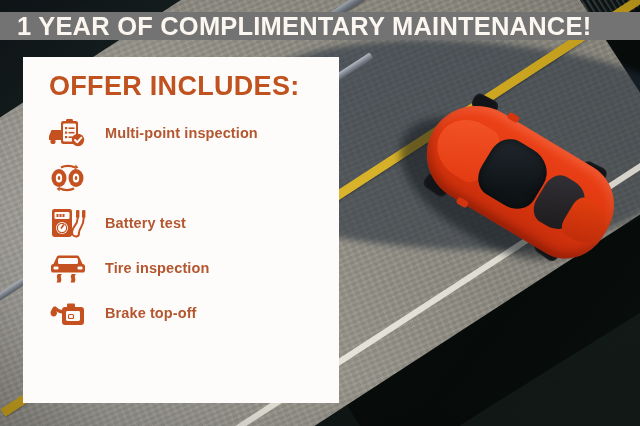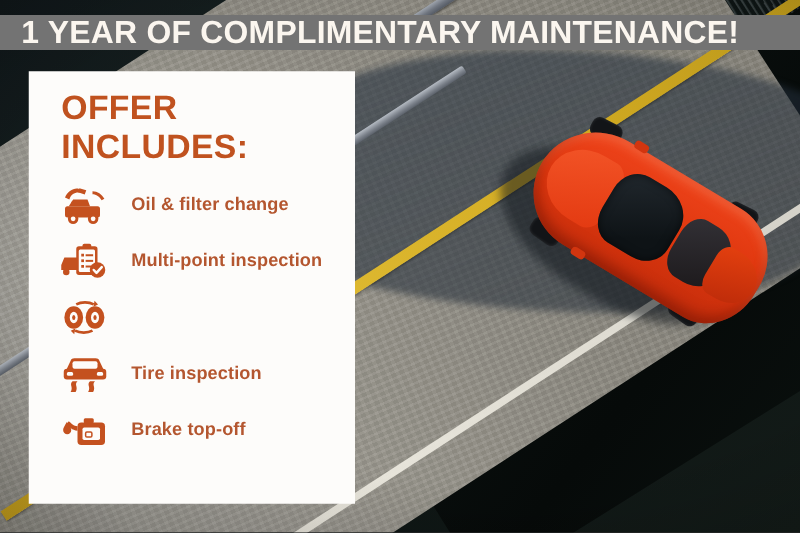--- a/index.html
+++ b/index.html
@@ -161,21 +161,21 @@
     font-size:25.5px;
     font-weight:bold;
     letter-spacing:.2px;
     padding-left:17px;
     white-space:nowrap;
     font-family:"Liberation Sans",sans-serif;
   }
 
   
   .panel{
-    position:absolute;left:23px;top:57px;width:261px;height:346px;
+    position:absolute;left:23px;top:57px;width:316px;height:346px;
     background:#fdfcfa;
   }
   .panel-title{
     color:#c0521f;
     font-size:27px;
     font-weight:bold;
     letter-spacing:.3px;
     padding:14px 0 0 26px;
     font-family:"Liberation Sans",sans-serif;
   }
@@ -249,37 +249,20 @@
 
   <div class="banner">
     <div class="banner-text">1 YEAR OF COMPLIMENTARY MAINTENANCE!</div>
   </div>
 
   <div class="panel">
     <div class="panel-title">OFFER INCLUDES:</div>
 
     <ul class="offer-list">
 
-      <li class="offer-item">
-        <span class="offer-ico">
-          <svg width="44" height="34" viewBox="0 0 44 34" fill="#c4511f">
-            <path d="M6 11 C8 6 13 3 17 4 L18 7 C14 6.5 10.5 8.5 9.5 12.5 Z"></path>
-            <path d="M17.5 3.5 l5.5 1.6 -1.2 3.4 -5.4 -1.8 z"></path>
-            <circle cx="13" cy="15.5" r="2"></circle>
-            <path d="M28 6 C32 6 35.5 8.5 37.5 12 l-2.2 1.2 C33.6 10.4 31 8.4 28 8.4 Z"></path>
-            <rect x="6" y="18" width="28" height="9" rx="2"></rect>
-            <path d="M9 18 L12.5 12.5 L24 12.5 L26 18 Z"></path>
-            <circle cx="12.5" cy="28" r="4.2"></circle>
-            <circle cx="12.5" cy="28" r="1.9" fill="#fdfcfa"></circle>
-            <circle cx="28.5" cy="28" r="4.2"></circle>
-            <circle cx="28.5" cy="28" r="1.9" fill="#fdfcfa"></circle>
-          </svg>
-        </span>
-        <span class="offer-label">Oil &amp; filter change</span>
-      </li>
 
       <li class="offer-item">
         <span class="offer-ico">
           <svg width="44" height="34" viewBox="0 0 44 34" fill="#c4511f">
             <path d="M3 20 L5.5 14 L16 14 L16 24 L3 24 Z"></path>
             <circle cx="7" cy="25.5" r="2.6"></circle>
             <rect x="15" y="5" width="17" height="23" rx="2.2"></rect>
             <rect x="17" y="7.5" width="13" height="18" rx="1.2" fill="#fdfcfa"></rect>
             <rect x="20" y="3" width="7" height="4" rx="1.4"></rect>
             <rect x="19" y="11" width="2.2" height="2.2"></rect>
@@ -305,20 +288,39 @@
             <ellipse cx="30" cy="17" rx="3.2" ry="4.6" fill="#fdfcfa"></ellipse>
             <ellipse cx="30" cy="17" rx="1.3" ry="2"></ellipse>
             <path d="M15 6.5 C19 4.4 25 4.4 29 6.5" stroke="#c4511f" stroke-width="2.2" fill="none"></path>
             <path d="M29.6 3.6 l2.8 2.9 -3.6 1.8 z"></path>
             <path d="M28 27.5 C24 29.6 18 29.6 14 27.5" stroke="#c4511f" stroke-width="2.2" fill="none"></path>
             <path d="M13.4 30.4 l-2.8 -2.9 3.6 -1.8 z"></path>
           </svg>
         </span>
       </li>
 
+      <li class="offer-item">
+        <span class="offer-ico">
+          <svg width="44" height="34" viewBox="0 0 44 34" fill="#c4511f">
+            <rect x="6" y="3" width="20" height="28" rx="2.4"></rect>
+            <rect x="8.5" y="6" width="15" height="7" rx="1.2" fill="#fdfcfa"></rect>
+            <rect x="10.5" y="8" width="2" height="3"></rect>
+            <rect x="13.5" y="8" width="2" height="3"></rect>
+            <rect x="16.5" y="8" width="2" height="3"></rect>
+            <circle cx="16" cy="22" r="6" fill="#fdfcfa"></circle>
+            <circle cx="16" cy="22" r="4.6" stroke="#c4511f" stroke-width="1.2" fill="none"></circle>
+            <rect x="15.2" y="17.8" width="1.7" height="5" transform="rotate(35 16 21)"></rect>
+            <rect x="30" y="4" width="3.4" height="8" rx="1.2"></rect>
+            <rect x="36" y="4" width="3.4" height="8" rx="1.2"></rect>
+            <path d="M31.7 12 C31.7 20 26 20 26 26 C26 29 28 30.5 30 30.5" stroke="#c4511f" stroke-width="2" fill="none"></path>
+            <path d="M37.7 12 C37.7 21 33 21.5 33 27 C33 29.5 31.5 30.5 30 30.5" stroke="#c4511f" stroke-width="2" fill="none"></path>
+          </svg>
+        </span>
+        <span class="offer-label">Battery test</span>
+      </li>
 
       <li class="offer-item">
         <span class="offer-ico">
           <svg width="44" height="34" viewBox="0 0 44 34" fill="#c4511f">
             <path d="M7 14 L10.5 6.5 C11 5.2 12 4.6 13.5 4.6 L30.5 4.6 C32 4.6 33 5.2 33.5 6.5 L37 14 Z"></path>
             <rect x="5" y="13" width="34" height="8.5" rx="2.6"></rect>
             <rect x="12" y="7" width="20" height="6" rx="1.6" fill="#fdfcfa"></rect>
             <rect x="7.5" y="15.5" width="5" height="3" rx="1.2" fill="#fdfcfa"></rect>
             <rect x="31.5" y="15.5" width="5" height="3" rx="1.2" fill="#fdfcfa"></rect>
             <path d="M12 23 C9 26 13 27.5 10.5 31.5 L14.5 31.5 C17 27.5 13 26 16 23 Z"></path>

